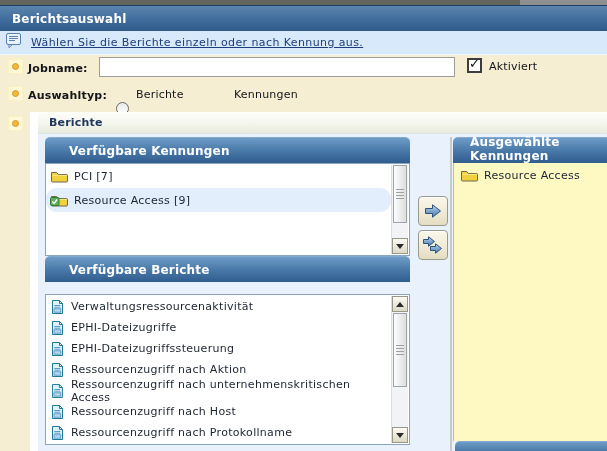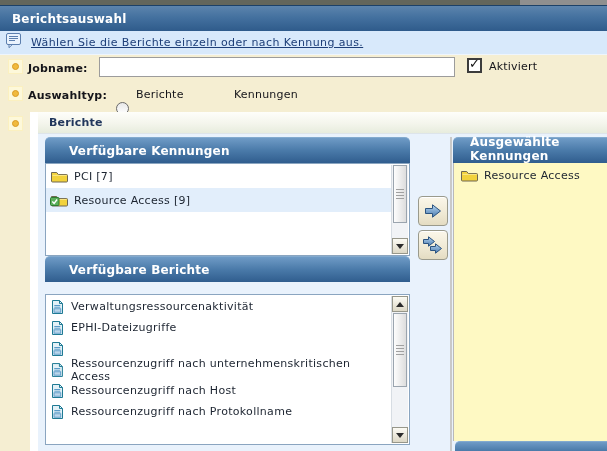--- a/index.html
+++ b/index.html
@@ -58,21 +58,21 @@
     background:linear-gradient(180deg,#6f9bc6 0%,#4a7aa9 50%,#305d8e 100%);
     border-top:1px solid #83aace; border-top-left-radius:5px; border-top-right-radius:5px;
     color:#fff; font-weight:bold; font-size:12px; display:flex; align-items:center;
     padding-left:24px; letter-spacing:.2px; }
   .panel-header.cut { border-top-right-radius:0;align-items:flex-end; }
 
   .list { background:#ffffff; border:1px solid #8aa5c0; }
 
   .list-row { display:flex; align-items:center; gap:6px; padding-left:4px;
     font-size:11px; color:#1c2430; letter-spacing:.3px; }
-  .list-row.h24 { height:24px; }
+  .list-row.h24 { height:24px;border-radius:11px; }
   .list-row.h21 { height:21px; }
   .list-row.on { background:#e2eefb; }
 
   
   .sb { position:absolute; top:1px; bottom:1px; right:1px; width:17px; background:#f1f3f6; border-left:1px solid #d7dde3; }
   .sb-thumb { position:absolute; left:1px; right:1px; background:linear-gradient(90deg,#fdfdfd,#dddddd);
     border:1px solid #9aa4ae; display:flex; align-items:center; justify-content:center; }
   .sb-grip { width:8px; height:11px;
     background:repeating-linear-gradient(180deg,#a0a0a0 0 1px,transparent 1px 3px); }
   .sb-btn { position:absolute; left:0px; right:0px; height:16px;
@@ -230,28 +230,38 @@
   <div class="list-row h21">
     <svg width="15" height="16" viewBox="0 0 15 16">
       <path d="M2.5 1.5 h7 l3 3 v10 h-10 z" fill="#e3f1f7" stroke="#1f7a94"></path>
       <path d="M9.5 1.5 v3 h3" fill="none" stroke="#1f7a94"></path>
       <path d="M4.3 6.5 h6 M4.3 8.2 h6" stroke="#4a90c2" stroke-width="0.9" fill="none"></path>
       <rect x="4" y="9.8" width="6.8" height="3.4" fill="#bcd6ea" stroke="#4a90c2" stroke-width="0.8"></rect>
     </svg>
     <span>EPHI-Dateizugriffe</span>
   </div>
 
-
-  <div class="list-row h21">
-    <svg width="15" height="16" viewBox="0 0 15 16">
-      <path d="M2.5 1.5 h7 l3 3 v10 h-10 z" fill="#e3f1f7" stroke="#1f7a94"></path>
-      <path d="M9.5 1.5 v3 h3" fill="none" stroke="#1f7a94"></path>
-      <path d="M4.3 6.5 h6 M4.3 8.2 h6" stroke="#4a90c2" stroke-width="0.9" fill="none"></path>
-      <rect x="4" y="9.8" width="6.8" height="3.4" fill="#bcd6ea" stroke="#4a90c2" stroke-width="0.8"></rect>
-    </svg>
+  <div class="list-row h21">
+    <svg width="15" height="16" viewBox="0 0 15 16">
+      <path d="M2.5 1.5 h7 l3 3 v10 h-10 z" fill="#e3f1f7" stroke="#1f7a94"></path>
+      <path d="M9.5 1.5 v3 h3" fill="none" stroke="#1f7a94"></path>
+      <path d="M4.3 6.5 h6 M4.3 8.2 h6" stroke="#4a90c2" stroke-width="0.9" fill="none"></path>
+      <rect x="4" y="9.8" width="6.8" height="3.4" fill="#bcd6ea" stroke="#4a90c2" stroke-width="0.8"></rect>
+    </svg>
+    <span>EPHI-Dateizugriffssteuerung</span>
+  </div>
+
+  <div class="list-row h21">
+    <svg width="15" height="16" viewBox="0 0 15 16">
+      <path d="M2.5 1.5 h7 l3 3 v10 h-10 z" fill="#e3f1f7" stroke="#1f7a94"></path>
+      <path d="M9.5 1.5 v3 h3" fill="none" stroke="#1f7a94"></path>
+      <path d="M4.3 6.5 h6 M4.3 8.2 h6" stroke="#4a90c2" stroke-width="0.9" fill="none"></path>
+      <rect x="4" y="9.8" width="6.8" height="3.4" fill="#bcd6ea" stroke="#4a90c2" stroke-width="0.8"></rect>
+    </svg>
+    <span>Ressourcenzugriff nach Aktion</span>
   </div>
 
   <div class="list-row h21">
     <svg width="15" height="16" viewBox="0 0 15 16">
       <path d="M2.5 1.5 h7 l3 3 v10 h-10 z" fill="#e3f1f7" stroke="#1f7a94"></path>
       <path d="M9.5 1.5 v3 h3" fill="none" stroke="#1f7a94"></path>
       <path d="M4.3 6.5 h6 M4.3 8.2 h6" stroke="#4a90c2" stroke-width="0.9" fill="none"></path>
       <rect x="4" y="9.8" width="6.8" height="3.4" fill="#bcd6ea" stroke="#4a90c2" stroke-width="0.8"></rect>
     </svg>
     <span>Ressourcenzugriff nach unternehmenskritischen Access</span>

